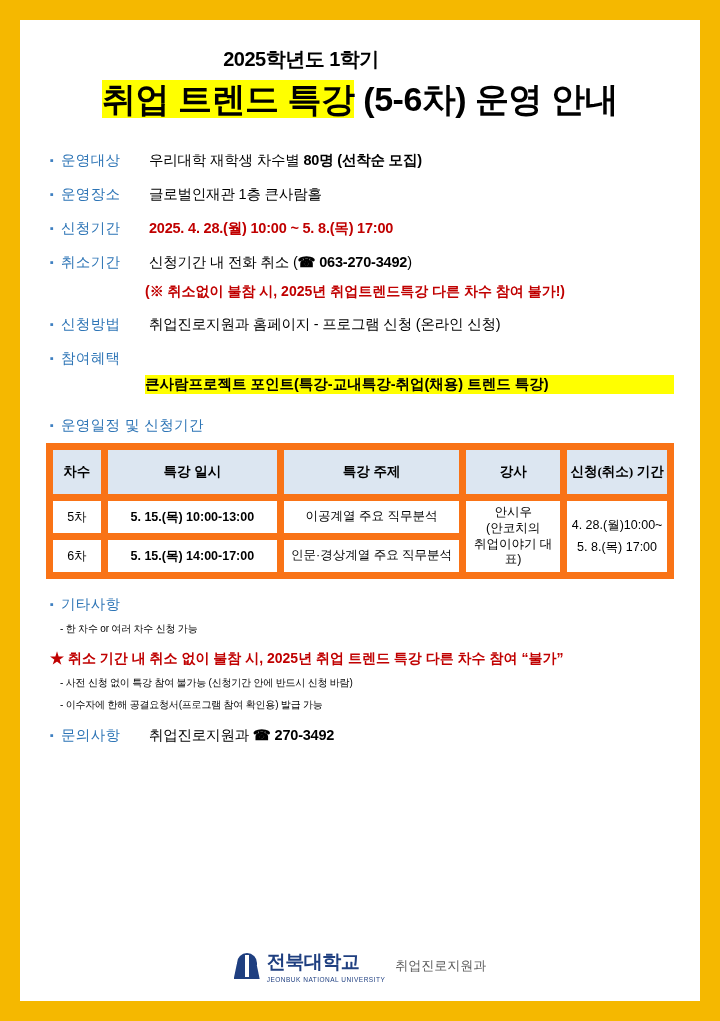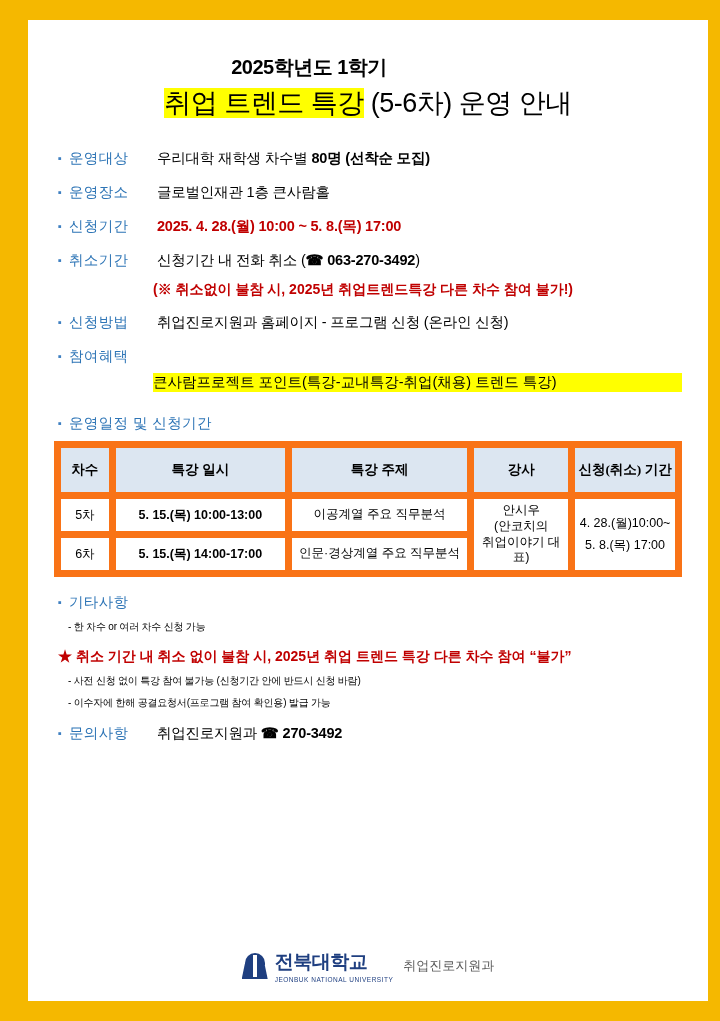--- a/index.html
+++ b/index.html
@@ -8,33 +8,32 @@
     background:#f5b800;
     font-family:"Liberation Sans", sans-serif;
     overflow:hidden;
   }
   .page {
     position:absolute;
     left:20px; top:20px;
     width:680px; height:981px;
     background:#ffffff;
     box-sizing:border-box;
-    padding:34px 26px 0 26px;
-    margin-left:8px;
+    padding:26px 26px 0 26px;
   }
 
   
   .hdr { text-align:center; }
   .hdr-line1 {
     font-size:20px; font-weight:bold; color:#000;
     letter-spacing:-0.5px;
     margin-left:-118px;
   }
   .hdr-line2 {
-    font-size:27px; font-weight:normal; color:#000;
+    font-size:34px; font-weight:bold; color:#000;
     letter-spacing:-0.5px;
     margin-top:4px;
   }
   .hl { background:#ffff00; }
 
   
   .info { margin-top:28px; }
   .row { display:flex; align-items:flex-start; margin-bottom:15px; }
   .bullet {
     color:#3d7fc1; font-size:11px; line-height:18px;
@@ -46,21 +45,21 @@
     letter-spacing:0.4px;
   }
   .val { font-size:14.5px; color:#000; letter-spacing:-0.2px; }
   .val b { font-weight:bold; }
   .red { color:#c00000; font-weight:bold; }
   .note {
     color:#c00000; font-weight:bold; font-size:14px;
     margin:-4px 0 14px 99px;
   }
   .benefit-l2, .benefit-l3 {
-    margin-left:99px; margin-top:7px; font-size:14.5px; font-weight:normal;
+    margin-left:99px; margin-top:7px; font-size:14.5px; font-weight:bold;
   }
   .bold { font-weight:bold; }
 
   
   .sec-title {
     color:#2e75b6; font-size:14.5px; letter-spacing:0.4px;
   }
   table.sched {
     width:100%; border-collapse:collapse; margin-top:8px;
     table-layout:fixed;

